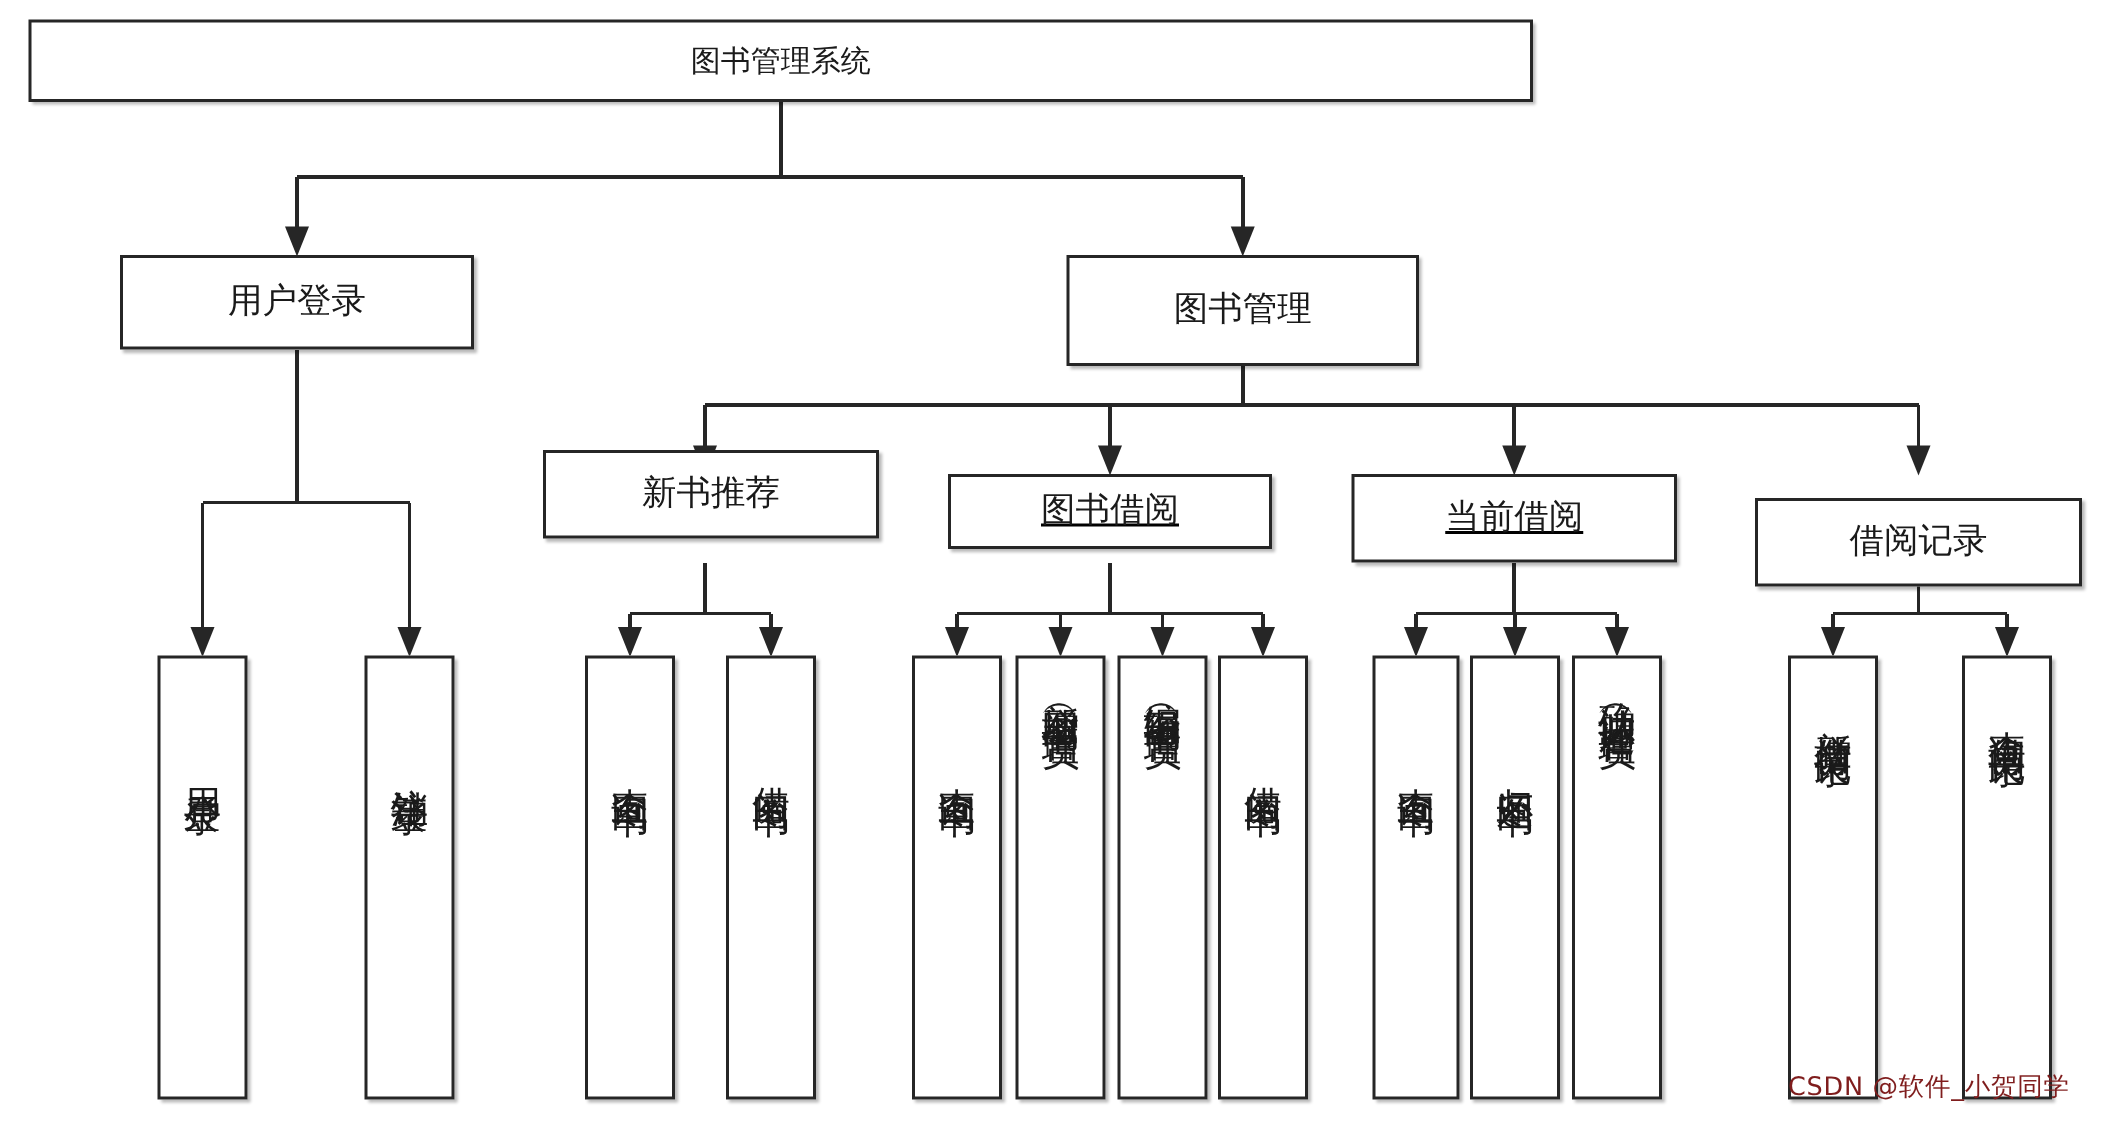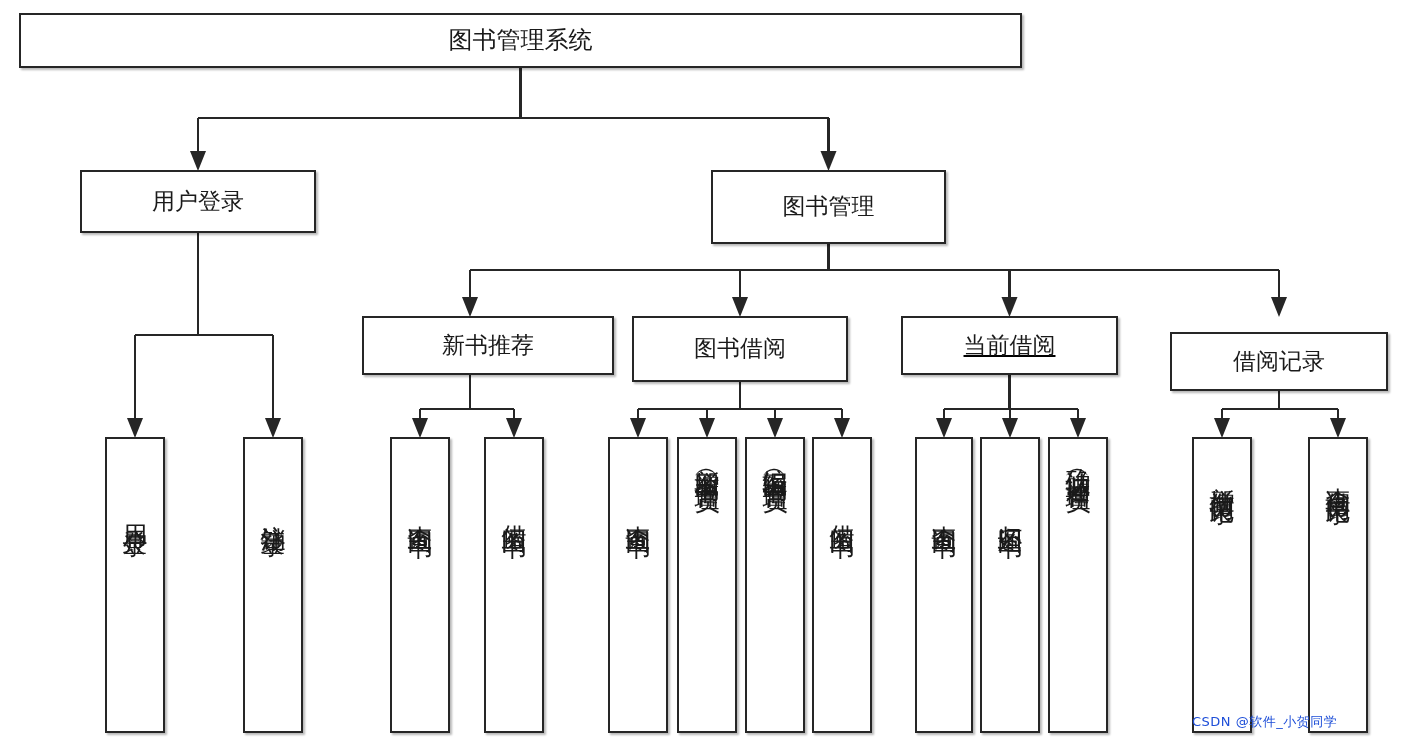--- a/index.html
+++ b/index.html
@@ -40,21 +40,21 @@
     color: #1a1a1a;
     text-align: center;
     line-height: 1.18;
     white-space: nowrap;
   }
   .node.horizontal .node-label {
     font-size: 23px;
     writing-mode: horizontal-tb;
   }
   .node.root .node-label {
-    font-size: 24px;
+    font-size: 20px;
   }
   .node.vertical {
     align-items: flex-start;
     justify-content: center;
     padding-top: 4px;
   }
   .node.vertical .node-label {
     writing-mode: vertical-rl;
     text-orientation: upright;
     font-size: 25px;
@@ -67,22 +67,22 @@
   .node.vertical.midlow .node-label {
     padding-top: 24px;
   }
   .node.vertical.tall .node-label {
     padding-top: 6px;
   }
   #watermark {
     position: absolute;
     left: 1192px;
     top: 713px;
-    font-size: 13px;
-    color: #1d4ed8;
+    font-size: 17px;
+    color: #7f1d1d;
     letter-spacing: 0.5px;
     white-space: nowrap;
     user-select: none;
   }
 </style>
 </head>
 <body>
 
 <div id="chart-root">
 
@@ -144,24 +144,24 @@
   <div id="nodes-layer">
       <div class="node horizontal root" style="left: 19px; top: 13px; width: 1003px; height: 55px;">
         <span class="node-label">图书管理系统</span>
       </div>
       <div class="node horizontal" style="left: 80px; top: 170px; width: 236px; height: 63px;">
         <span class="node-label">用户登录</span>
       </div>
       <div class="node horizontal" style="left: 711px; top: 170px; width: 235px; height: 74px;">
         <span class="node-label">图书管理</span>
       </div>
-      <div class="node horizontal" style="left: 362px; top: 316px; width: 252px; height: 59px;">
+      <div class="node horizontal" style="left: 362px; top: 300px; width: 224px; height: 59px;">
         <span class="node-label">新书推荐</span>
       </div>
-      <div class="node horizontal" style="left: 632px; top: 316px; width: 216px; height: 66px;">
+      <div class="node horizontal" style="left: 632px; top: 316px; width: 216px; height: 50px; text-decoration: underline;">
         <span class="node-label">图书借阅</span>
       </div>
       <div class="node horizontal" style="left: 901px; top: 316px; width: 217px; height: 59px; text-decoration: underline;">
         <span class="node-label">当前借阅</span>
       </div>
       <div class="node horizontal" style="left: 1170px; top: 332px; width: 218px; height: 59px;">
         <span class="node-label">借阅记录</span>
       </div>
       <div class="node vertical mid" style="left: 105px; top: 437px; width: 60px; height: 296px;">
         <span class="node-label">用户登录</span>

